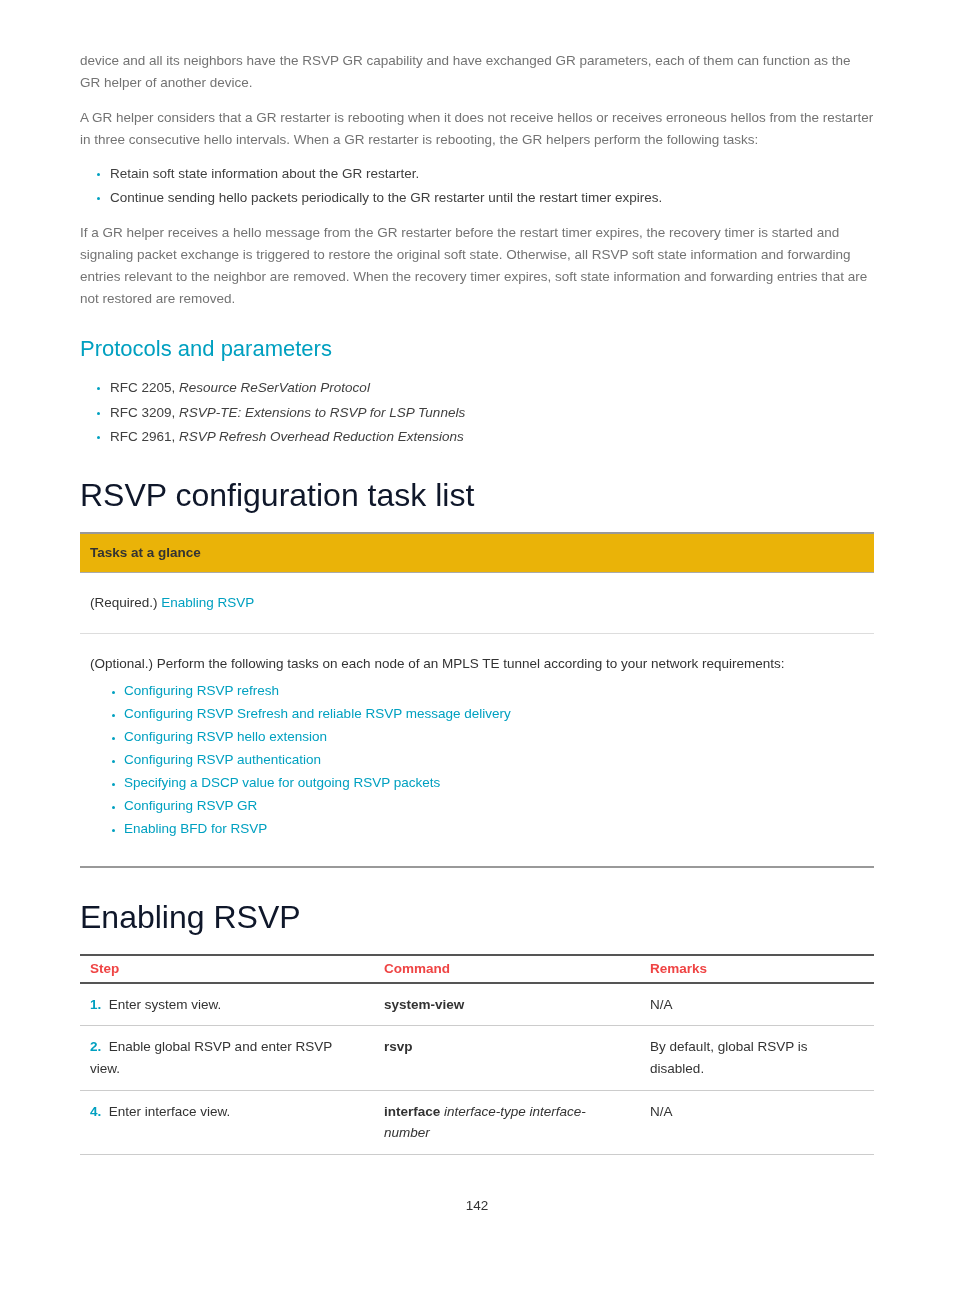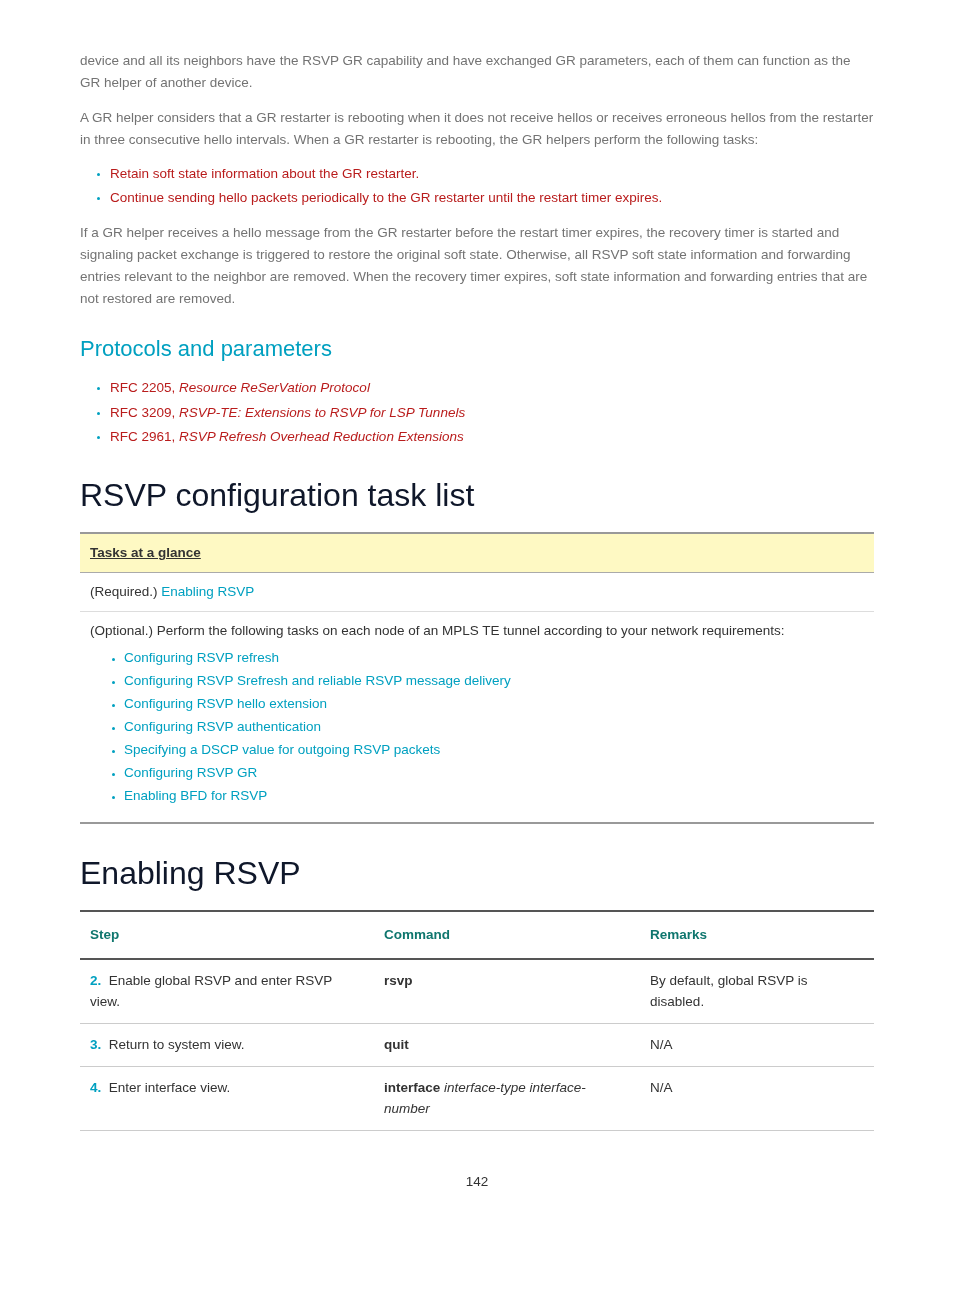--- a/index.html
+++ b/index.html
@@ -22,21 +22,21 @@
     }
 
     .bullet-list {
       margin: 8px 0 12px 30px;
       list-style: disc;
     }
 
     .bullet-list li {
       font-size: 13.5px;
       line-height: 1.65;
-      color: #b91c1c;
+      color: #404040;
       margin-bottom: 2px;
     }
 
     .bullet-list li::marker {
       color: #00a0c0;
       font-size: 10px;
     }
 
     .section-heading {
       font-size: 22px;
@@ -56,34 +56,33 @@
 
     
     .task-table {
       width: 100%;
       border-collapse: collapse;
       margin-bottom: 30px;
       border-top: 2px solid #999;
       border-bottom: 2px solid #999;
     }
     .task-table td {
-      padding: 8px 10px;
+      padding: 19px 10px;
       font-size: 13.5px;
       vertical-align: top;
       border-bottom: 1px solid #ddd;
     }
     .task-table tr:last-child td {
       border-bottom: none;
     }
     .task-table .header-row td {
       font-weight: bold;
-      background: #fef9c3;
+      background: #eab308;
       border-bottom: 1px solid #aaa;
       padding: 8px 10px;
-      text-decoration: underline;
     }
     .task-table .intro-row td {
       border-bottom: 1px solid #ddd;
     }
     .task-link {
       color: #00a0c0;
       text-decoration: none;
     }
 
     
@@ -91,24 +90,24 @@
       width: 100%;
       border-collapse: collapse;
       margin-top: 10px;
       border-top: 2px solid #555;
     }
     .data-table thead tr {
       border-bottom: 2px solid #555;
     }
     .data-table thead th {
       text-align: left;
-      padding: 12px 10px;
-      font-weight: bold;
-      font-size: 13.5px;
-      color: #0f766e;
+      padding: 2px 10px;
+      font-weight: bold;
+      font-size: 13.5px;
+      color: #ef4444;
     }
     .data-table tbody tr {
       border-bottom: 1px solid #ccc;
     }
     .data-table tbody td {
       padding: 10px 10px;
       font-size: 13.5px;
       vertical-align: top;
       color: #333;
     }
@@ -217,37 +216,37 @@
   <thead>
     <tr>
       <th>Step</th>
       <th>Command</th>
       <th>Remarks</th>
     </tr>
   </thead>
   <tbody>
     <tr>
       <td>
+        <span class="step-num">1.</span>
+        &nbsp;<span>Enter system view.</span>
+      </td>
+      <td>
+        <span class="cmd-bold">system-view</span>
+      </td>
+      <td>N/A</td>
+    </tr>
+    <tr>
+      <td>
         <span class="step-num">2.</span>
         &nbsp;<span>Enable global RSVP and enter RSVP view.</span>
       </td>
       <td>
         <span class="cmd-bold">rsvp</span>
       </td>
       <td>By default, global RSVP is disabled.</td>
-    </tr>
-    <tr>
-      <td>
-        <span class="step-num">3.</span>
-        &nbsp;<span>Return to system view.</span>
-      </td>
-      <td>
-        <span class="cmd-bold">quit</span>
-      </td>
-      <td>N/A</td>
     </tr>
     <tr>
       <td>
         <span class="step-num">4.</span>
         &nbsp;<span>Enter interface view.</span>
       </td>
       <td class="cmd-mixed">
         <span class="cmd-bold">interface</span>
         <span class="cmd-italic"> </span><em>interface-type interface-number</em>
       </td>

